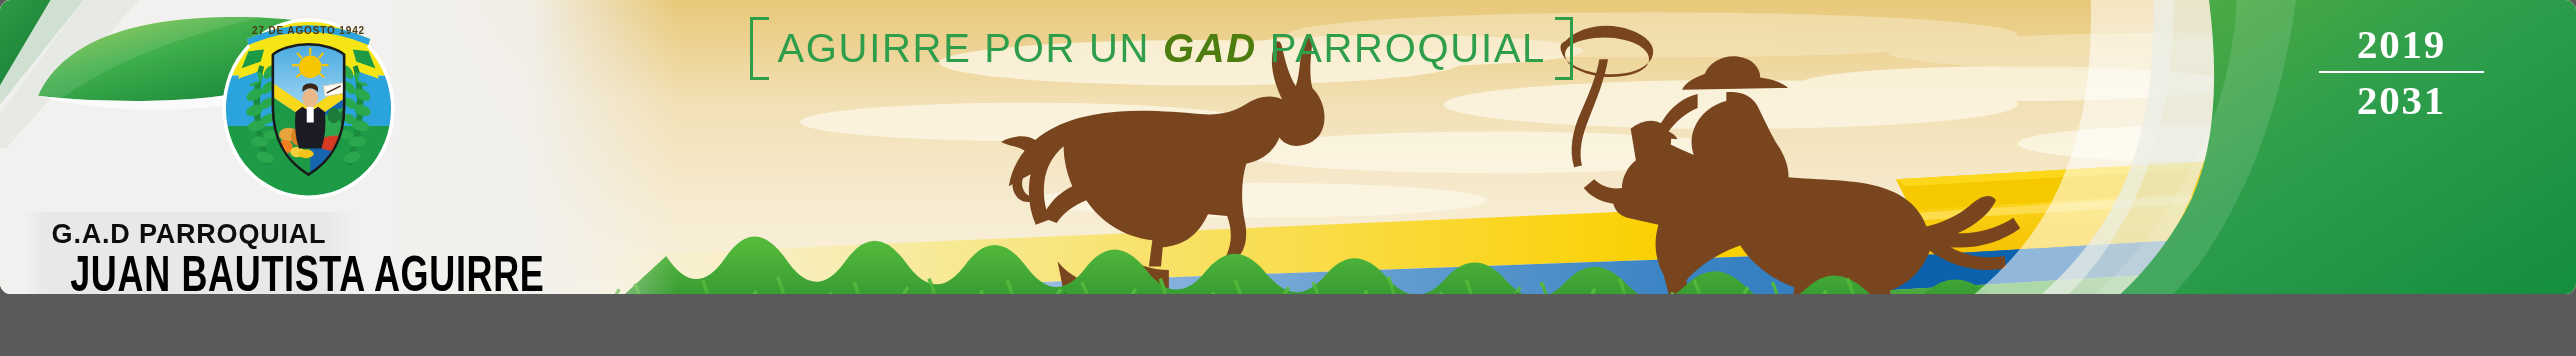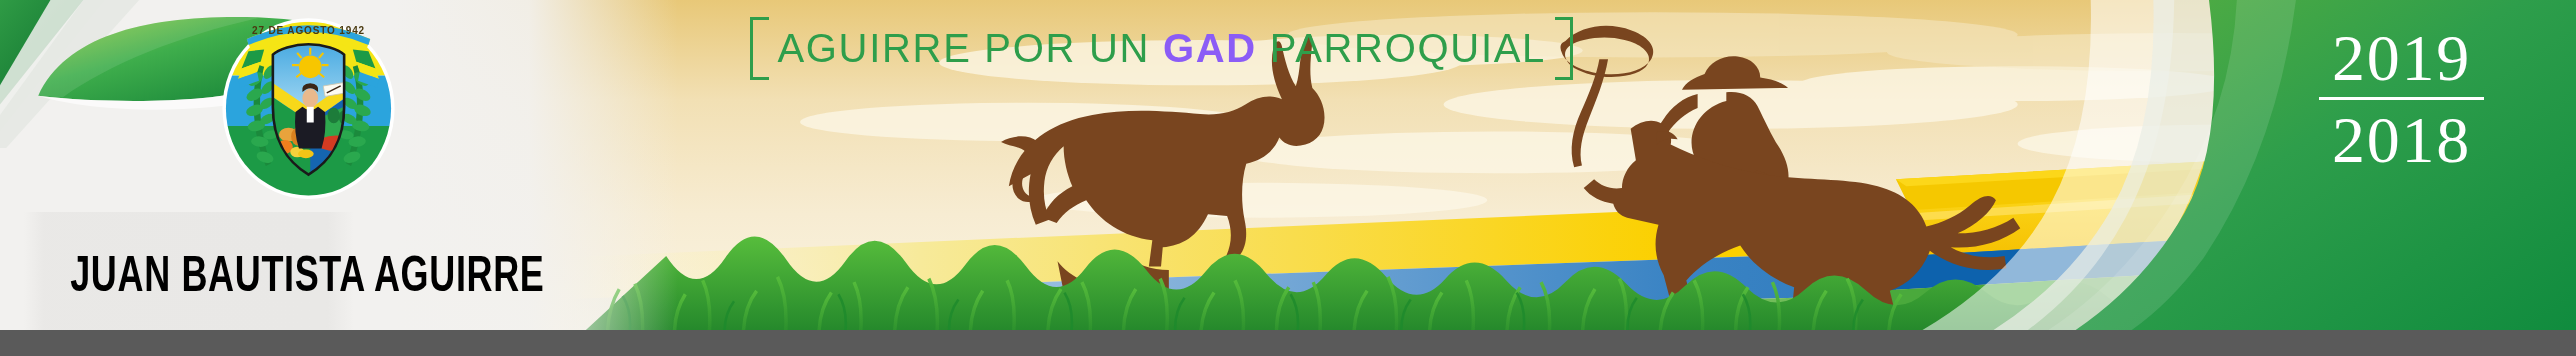--- a/index.html
+++ b/index.html
@@ -1,18 +1,18 @@
 <!DOCTYPE html>
 <html style="font-size:14px"><head>
 <meta charset="utf-8">
 <style>
   html,body{margin:0;padding:0;background:#5a5a5a;}
   #banner{
-    position:relative;width:2576px;height:330px;overflow:hidden;
-    font-family:"Liberation Sans", sans-serif;background:#f0efed;
+    position:relative;width:2576px;height:294px;overflow:hidden;
+    font-family:"Liberation Sans", sans-serif;background:#f0efed;border-radius:11px;
   }
   .layer{position:absolute;top:0;left:0;width:100%;height:100%;}
 
   
   #scene{left:0;top:0;}
   #scene svg{display:block;width:2576px;height:357px;}
 
   
   #left-panel{
     position:absolute;left:0;top:0;width:678px;height:357px;
@@ -47,28 +47,28 @@
     position:absolute;left:750px;top:17.4px;height:63px;
     display:flex;align-items:center;gap:0px;white-space:nowrap;
   }
   .brk{width:15.7px;height:57px;position:relative;}
   .brk.l{border-left:3.5px solid #2e9e4b;border-top:3.5px solid #2e9e4b;border-bottom:3.5px solid #2e9e4b;}
   .brk.r{border-right:3.5px solid #2e9e4b;border-top:3.5px solid #2e9e4b;border-bottom:3.5px solid #2e9e4b;}
   #slogan-text{
     font-size:40px;color:#2e9e4b;letter-spacing:1.7px;padding:0 8.7px;
     font-family:"Liberation Sans", sans-serif;font-weight:300;
   }
-  #slogan-text .strong{font-weight:bold;color:#8b5cf6;}
+  #slogan-text .strong{font-weight:bold;color:#4d7c0f;font-style:italic;}
 
   
   #years{
     position:absolute;right:83px;top:22.6px;width:183px;text-align:center;
     color:#ffffff;font-family:"Liberation Serif", serif;
   }
-  #years .y{font-size:66px;line-height:1.05;font-weight:400;letter-spacing:1.7px;}
+  #years .y{font-size:41px;line-height:1.05;font-weight:700;letter-spacing:1.7px;}
   #years .rule{height:2.6px;background:#ffffff;margin:5.2px 8.7px;}
 </style>
 </head>
 <body>
 
 <div id="banner">
 
   <div class="layer" id="scene">
     <svg viewBox="0 0 2962 410" preserveAspectRatio="none" xmlns="http://www.w3.org/2000/svg">
       <defs>
@@ -443,29 +443,30 @@
         <path d="M34,74 L30,86 L52,78 L56,66 Z" fill="#f5e515"></path>
         <path d="M188,74 L192,86 L170,78 L166,66 Z" fill="#f5e515"></path>
         <path d="M30,86 L32,96 L54,88 L52,78 Z" fill="#2ba4dd"></path>
         <path d="M192,86 L190,96 L168,88 L170,78 Z" fill="#2ba4dd"></path>
         <text x="111" y="34" text-anchor="middle" font-family="Liberation Sans, sans-serif" font-size="11.5" font-weight="bold" fill="#4a3a10" letter-spacing="1">27 DE AGOSTO 1942</text>
       </g>
     </svg>
   </div>
 
   <div id="nameplate">
+    <div id="gad-line">G.A.D PARROQUIAL</div>
     <div id="parish-line">JUAN BAUTISTA AGUIRRE</div>
   </div>
 
   <div id="slogan">
     <span class="brk l"></span>
     <span id="slogan-text"><span>AGUIRRE POR UN </span><span class="strong">GAD</span><span> PARROQUIAL</span></span>
     <span class="brk r"></span>
   </div>
 
   <div id="years">
     <div class="y">2019</div>
     <div class="rule"></div>
-    <div class="y">2018</div>
+    <div class="y">2031</div>
   </div>
 
 </div>
 
 
 </body></html>

